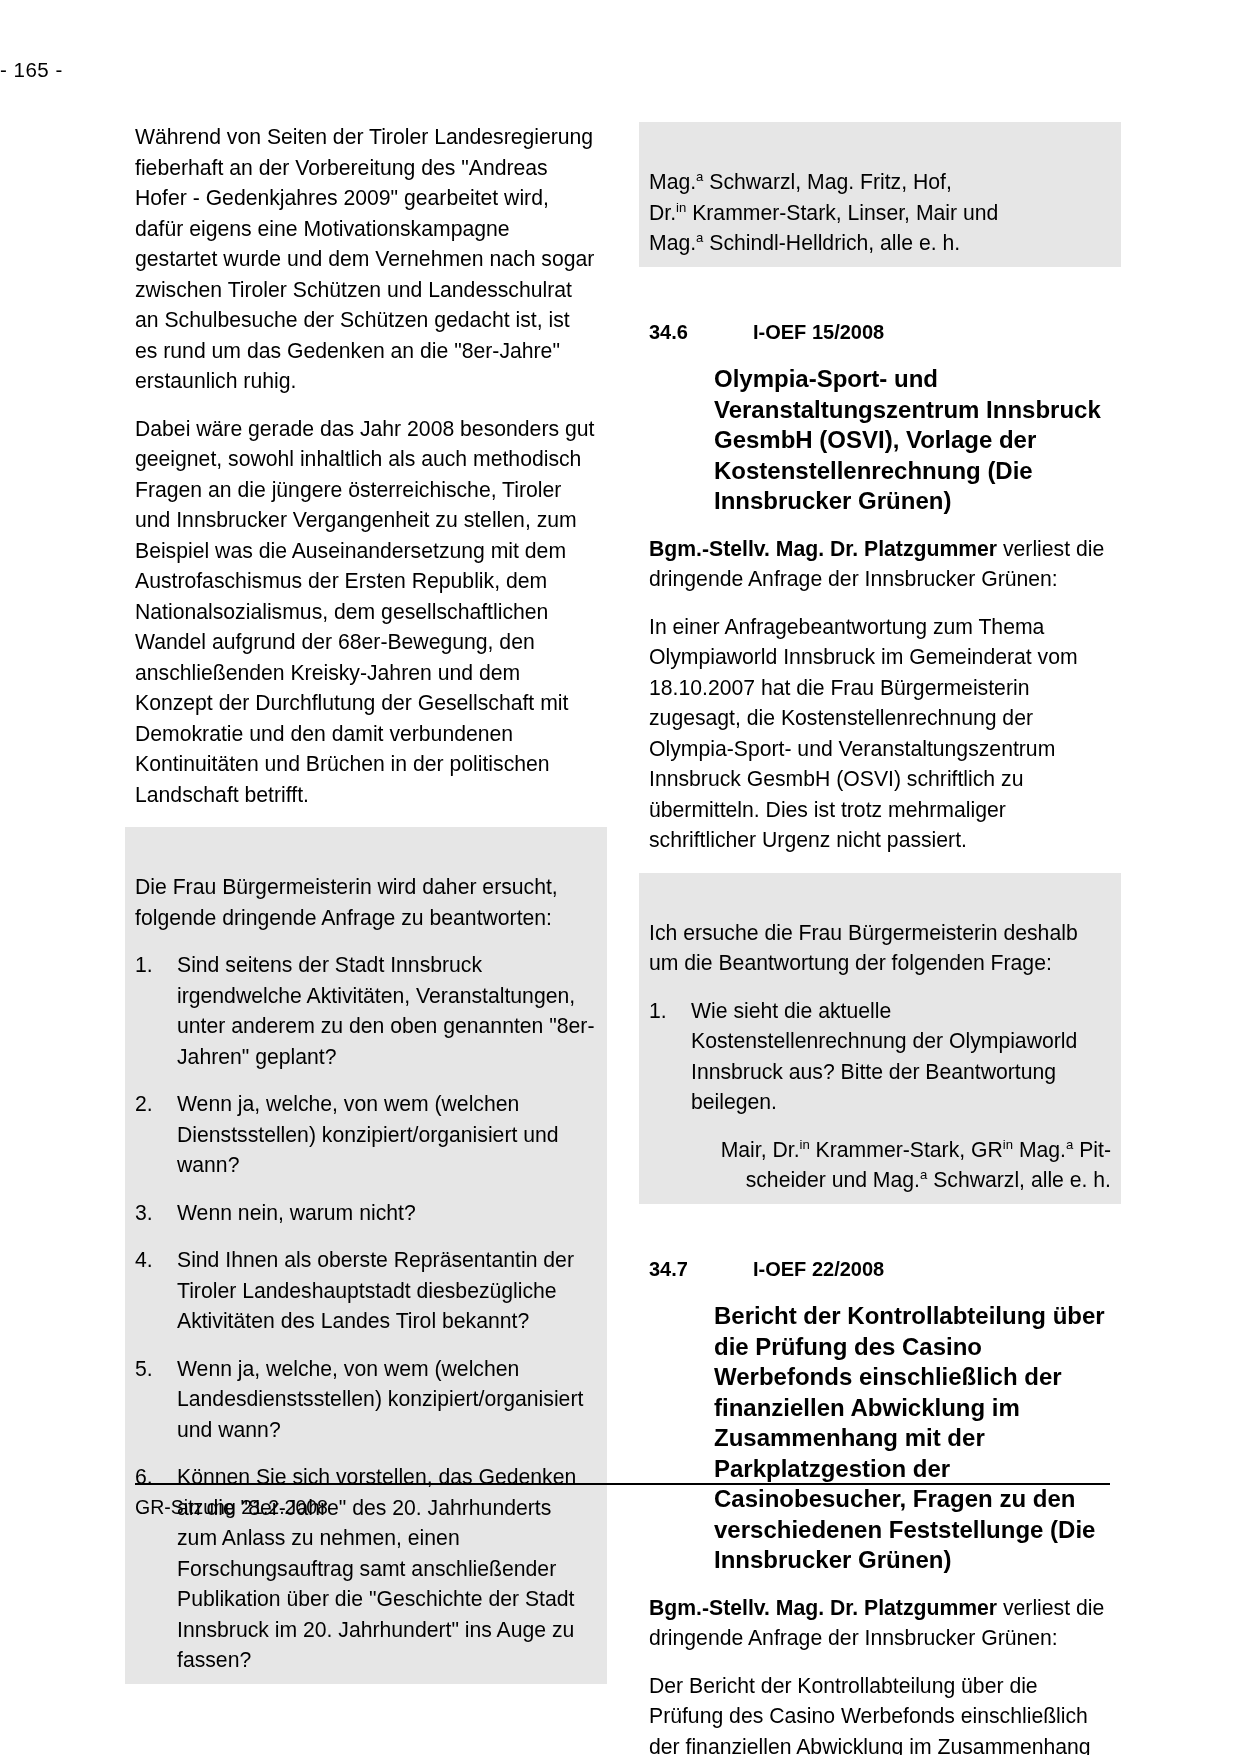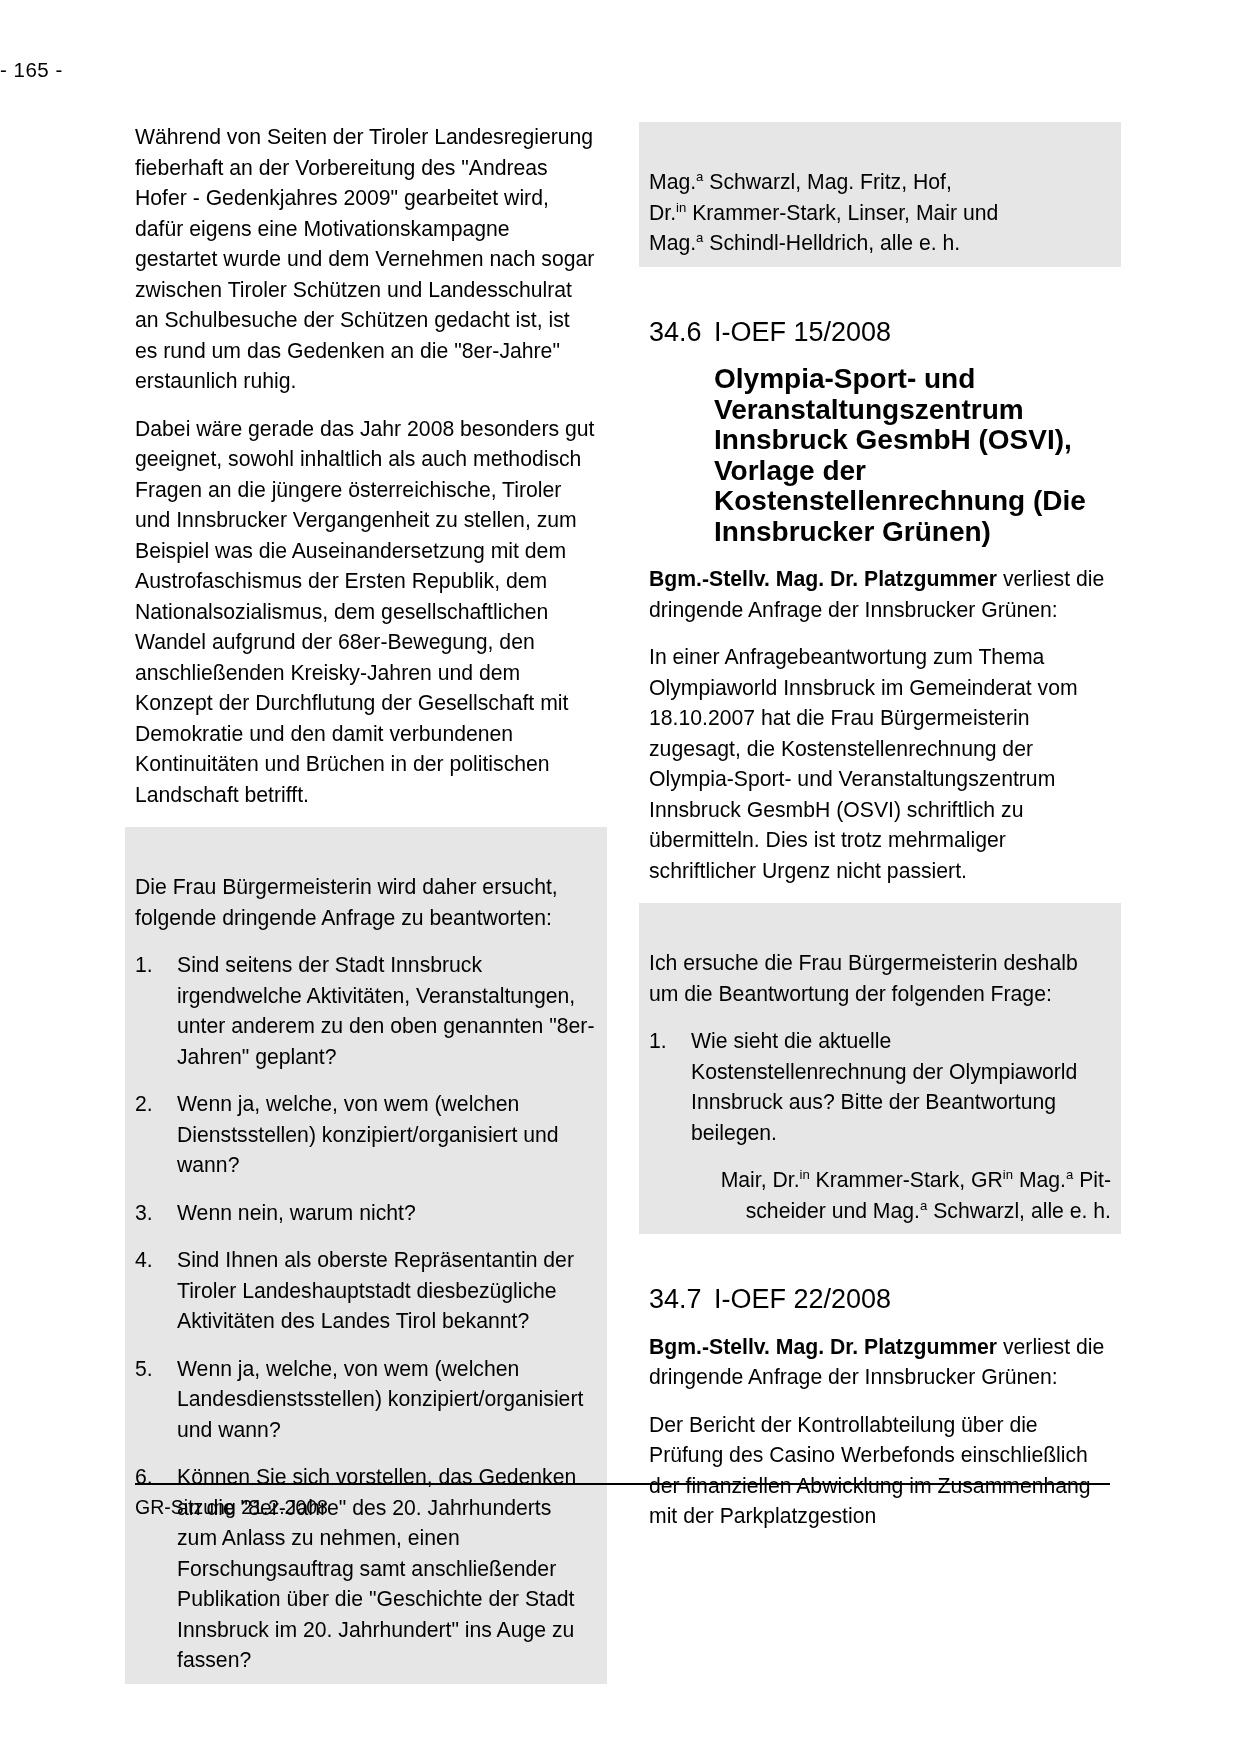--- a/index.html
+++ b/index.html
@@ -87,33 +87,34 @@
   .num-item .num {
     width: 42px;
     flex: 0 0 42px;
   }
   .num-item .txt {
     flex: 1;
   }
 
   .sec-head {
     display: flex;
-    font-size: 27px;
-    line-height: 30.5px;
-    font-weight: normal;
+    font-size: 20px;
+    line-height: 30.5px;
+    font-weight: bold;
     margin-bottom: 0;
+    gap: 39px;
   }
   .sec-head .sec-num {
     width: 65px;
     flex: 0 0 65px;
   }
   .sec-title-block {
     margin-left: 65px;
     font-weight: bold;
-    font-size: 28px;
+    font-size: 24px;
     line-height: 30.5px;
     margin-top: 17px;
   }
   sup {
     font-size: 0.62em;
     vertical-align: super;
     line-height: 0;
   }
   b { font-weight: bold; margin-top: 48px; }
 </style>
@@ -202,20 +203,21 @@
         </p>
       </div>
 
       <div class="gap-l"></div>
 
       <div class="sec-head">
         <span class="sec-num">34.7</span>
         <span>I-OEF 22/2008</span>
       </div>
 
+      <div class="sec-title-block">Bericht der Kontrollabteilung über die Prüfung des Casino Werbefonds einschließlich der finanziellen Abwicklung im Zusammenhang mit der Parkplatzgestion der Casinobesucher, Fragen zu den verschiedenen Feststellunge (Die Innsbrucker Grünen)</div>
 
       <div class="gap-s"></div>
 
       <p><b>Bgm.-Stellv. Mag. Dr. Platzgummer</b><span> verliest die dringende Anfrage der Innsbrucker Grünen:</span></p>
 
       <p>Der Bericht der Kontrollabteilung über die Prüfung des Casino Werbefonds einschließlich der finanziellen Abwicklung im Zusammenhang mit der Parkplatzgestion</p>
 
     </div>
 
   </div>

